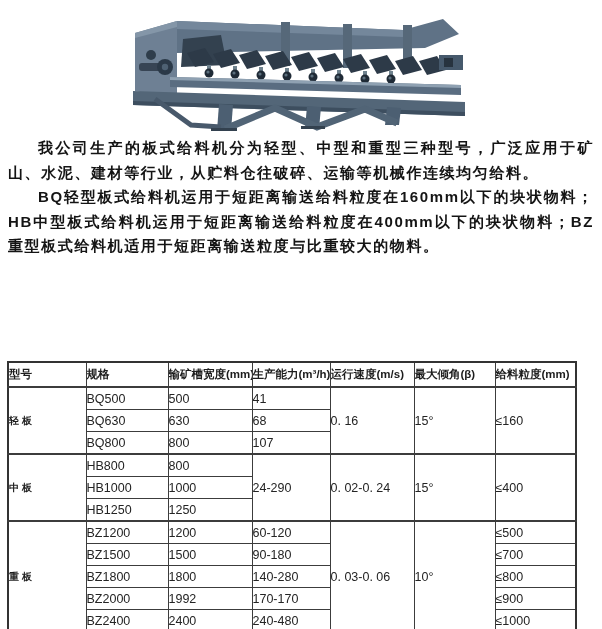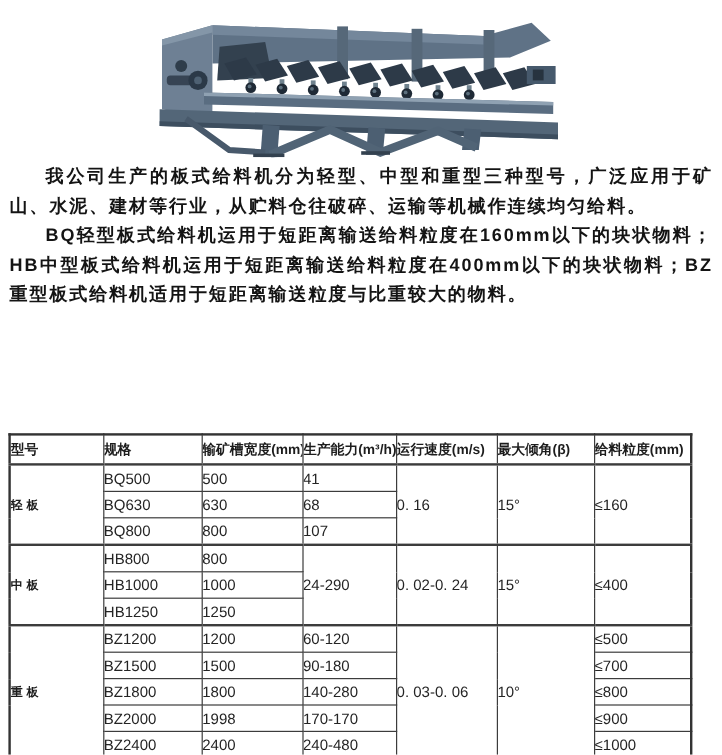--- a/index.html
+++ b/index.html
@@ -199,21 +199,21 @@
         <td>≤700</td>
       </tr>
       <tr>
         <td>BZ1800</td>
         <td>1800</td>
         <td>140-280</td>
         <td>≤800</td>
       </tr>
       <tr>
         <td>BZ2000</td>
-        <td>1998</td>
+        <td>1992</td>
         <td>170-170</td>
         <td>≤900</td>
       </tr>
       <tr>
         <td>BZ2400</td>
         <td>2400</td>
         <td>240-480</td>
         <td>≤1000</td>
       </tr>
     </tbody>

